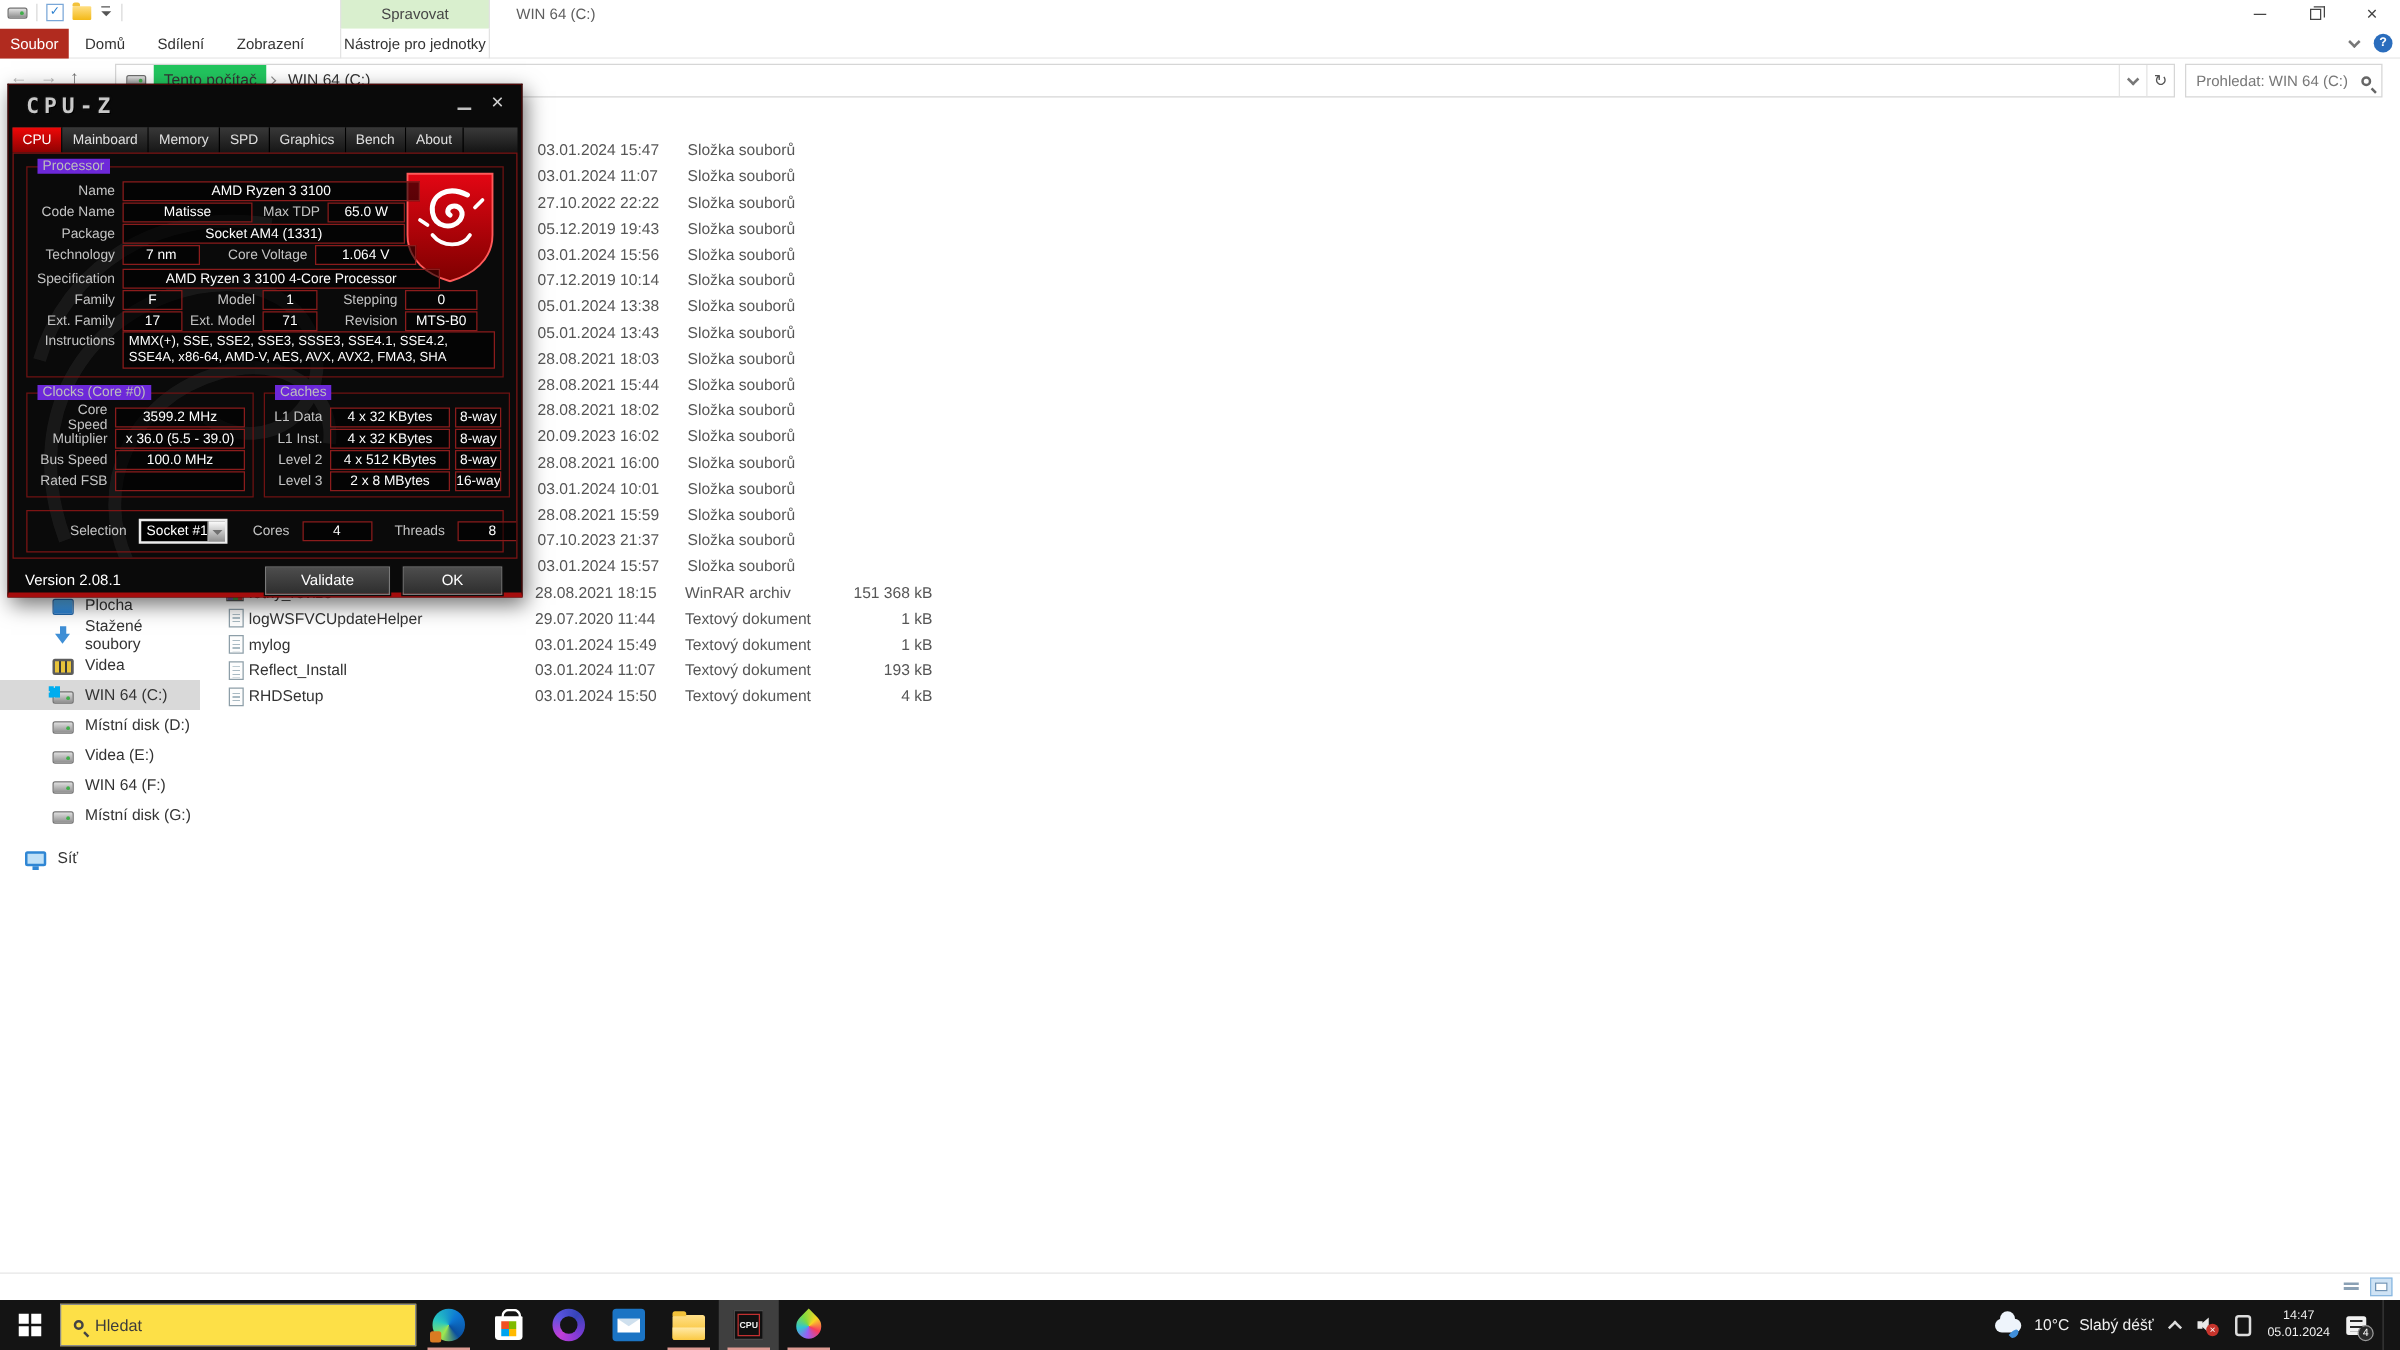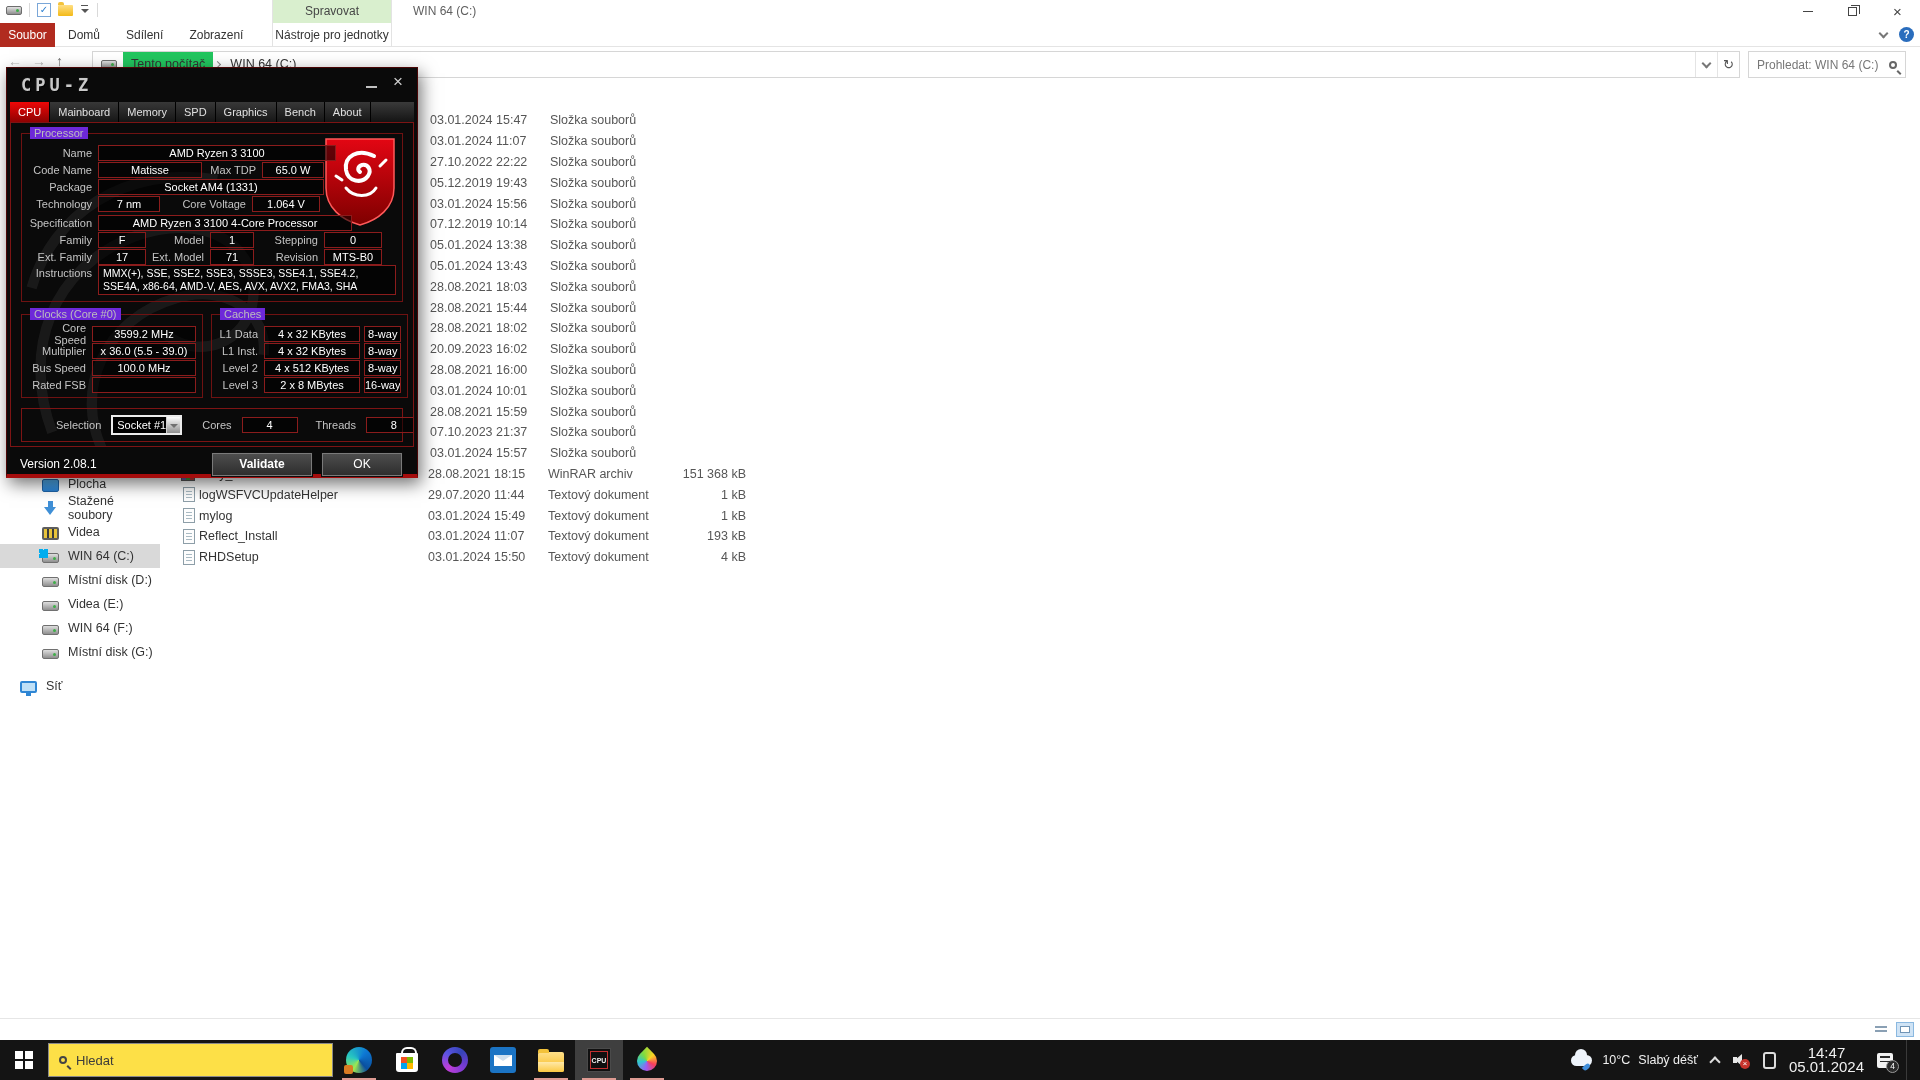--- a/index.html
+++ b/index.html
@@ -147,21 +147,21 @@
   .sel-box { margin-top:10px; border:1px solid #7d1414; padding:6px 8px; display:flex; align-items:center; position:relative; z-index:2; }
   .sel-box .czl { width:auto; margin-left:26px; }
   .combo { margin-left:8px; width:92px; height:20px; border:2px solid #ececec; background:#000; display:flex; }
   .combo-val { flex:1; color:#fff; font-size:11px; line-height:16px; padding-left:4px; white-space:nowrap; }
   .combo-btn { width:14px; background:linear-gradient(#fdfdfd,#909090); border-left:1px solid #cfcfcf; position:relative; }
   .combo-btn::after { content:""; position:absolute; left:3px; top:7px; border-left:4px solid transparent; border-right:4px solid transparent; border-top:4px solid #707070; }
   .sel-box .vb { width:56px; margin-left:8px; flex:none; }
   .cz-footer { height:30px; margin:2px 3px 0 3px; display:flex; align-items:center; }
   .cz-version { color:#fff; font-size:12px; padding-left:10px; }
   .cz-btn { height:23px; background:linear-gradient(#4d4d4d,#2e2e2e); border:1px solid #7a7a7a; outline:1px solid #0c0c0c; color:#fff; font-size:12px; text-align:center; line-height:21px; }
-  .btn-validate { width:100px; margin-left:auto;font-weight:bold; }
+  .btn-validate { width:100px; margin-left:auto; }
   .btn-ok { width:80px; margin-left:10px; margin-right:12px; }
 
   
   #taskbar { position:absolute; left:0; top:1040px; width:1920px; height:40px; background:#141414; z-index:50; display:flex; align-items:center; }
   .tb-start { width:48px; height:40px; flex:none; display:flex; align-items:center; justify-content:center; }
   .flag { width:8px; height:8px; background:#fff; box-shadow:10px 0 #fff,0 10px #fff,10px 10px #fff; margin:-10px 10px 0 0; }
   .tb-search { width:285px; height:34px; flex:none; background:#fde047; border:1px solid #8a8a8a; display:flex; align-items:center; padding:0 10px; gap:9px; font-size:13px; color:#3c3c3c; }
   .tb-search .mag { border-color:#444; }
   .tb-search .mag::after { background:#444; }
   .tb-apps { display:flex; flex:none; margin-left:2px; }
@@ -194,21 +194,21 @@
   .cloud { width:21px; height:11px; background:#eef4fb; border-radius:8px; position:relative; margin-right:2px; }
   .cloud::before { content:""; position:absolute; width:12px; height:12px; border-radius:50%; background:#eef4fb; top:-6px; left:4px; }
   .cloud::after { content:""; position:absolute; width:5px; height:8px; background:#3f8edb; border-radius:50% 50% 50% 0; transform:rotate(45deg); bottom:-5px; right:3px; }
   .chev-up { width:8px; height:8px; border-left:2px solid #ddd; border-top:2px solid #ddd; transform:rotate(45deg); margin-top:4px; }
   .spk { width:18px; height:16px; position:relative; }
   .spk-body { position:absolute; left:1px; top:5px; width:4px; height:6px; background:#e8e8e8; }
   .spk-cone { position:absolute; left:3px; top:2px; border-top:6px solid transparent; border-bottom:6px solid transparent; border-right:7px solid #e8e8e8; }
   .spk-x { position:absolute; right:0; bottom:-1px; width:10px; height:10px; border-radius:50%; background:#c7342c; color:#fff; font-size:8px; line-height:10px; text-align:center; }
   .spk-x::after { content:"×"; }
   .cast { width:13px; height:17px; border:2px solid #ddd; border-radius:3px; }
-  .clock { text-align:center; font-size:15px; line-height:14px; }
+  .clock { text-align:center; font-size:10px; line-height:14px; }
   .action-center { width:16px; height:15px; background:#f2f2f2; border-radius:2px; position:relative; }
   .action-center::after { content:""; position:absolute; inset:3px; background:repeating-linear-gradient(to bottom,#2a2a2a 0 1.5px,transparent 1.5px 4.5px); }
   .ac-badge { position:absolute; right:-6px; bottom:-5px; width:13px; height:13px; border-radius:50%; background:#2b2b2b; border:1px solid #9a9a9a; color:#fff; font-size:8.5px; line-height:11px; text-align:center; }
   .show-desktop { width:6px; height:40px; border-left:1px solid #3a3a3a; }
 </style>
 </head>
 <body>
 
 <div id="explorer">
 
@@ -576,21 +576,21 @@
         <span class="vb" style="width:62px">65.0 W</span>
       </div>
       <div class="czrow">
         <span class="czl">Package</span>
         <span class="vb" style="width:226px">Socket AM4 (1331)</span>
       </div>
       <div class="czrow">
         <span class="czl">Technology</span>
         <span class="vb" style="width:62px">7 nm</span>
         <span class="czl mid" style="width:84px">Core Voltage</span>
-        <span class="vb" style="width:68px">1.064 V</span>
+        <span class="vb" style="width:81px">1.064 V</span>
       </div>
       <div class="czrow" style="margin-top:2px">
         <span class="czl">Specification</span>
         <span class="vb" style="width:254px">AMD Ryzen 3 3100 4-Core Processor</span>
       </div>
       <div class="czrow">
         <span class="czl">Family</span>
         <span class="vb" style="width:48px">F</span>
         <span class="czl mid" style="width:56px">Model</span>
         <span class="vb" style="width:44px">1</span>

